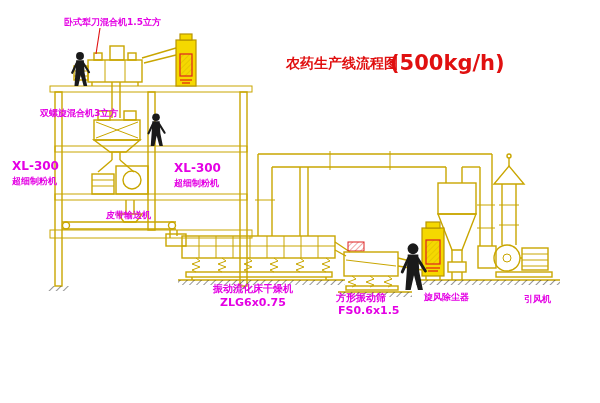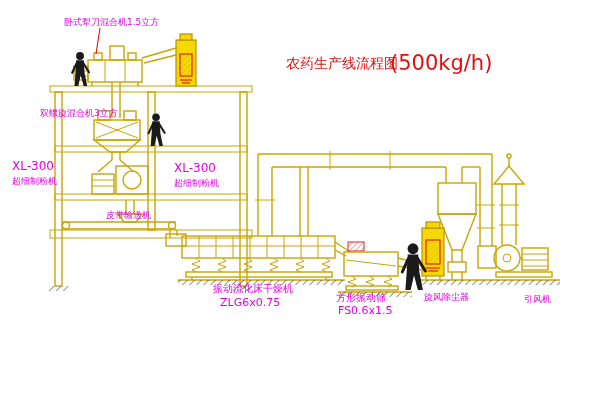--- a/index.html
+++ b/index.html
@@ -1,17 +1,17 @@
 <!DOCTYPE html>
 <html style="--background: #ffffff; --line-yellow: #c9a600; --elevator-yellow: #f5d800; --label-magenta: #e400e4; --title-red: #e01010; --figure-black: #1a1a1a;"><head>
 <meta charset="utf-8">
 <style>
   html,body{margin:0;padding:0;background:#fff;}
   body{font-family:"DejaVu Sans","Liberation Sans",sans-serif;}
-  .canvas{position:relative;width:561px;height:403px;background:var(--background,#fff);overflow:hidden;}
+  .canvas{position:relative;width:561px;height:403px;background:var(--background,#fff);overflow:hidden;font-weight:bold;}
   svg text{font-family:"DejaVu Sans","Liberation Sans",sans-serif;}
   .ln{fill:none;stroke:var(--line-yellow,#c9a600);stroke-width:1.4;}
   .lnthin{fill:none;stroke:var(--line-yellow,#c9a600);stroke-width:1;}
   .red{stroke:var(--title-red,#e01010);fill:none;stroke-width:1.1;}
   .mag{fill:var(--label-magenta,#e400e4);}
   .ttl{fill:var(--title-red,#e01010);}
   .pf{fill:var(--figure-black,#1a1a1a);}
   .pl{stroke:var(--figure-black,#1a1a1a);stroke-width:1.8;fill:none;stroke-linecap:round;}
   .s9{font-size:9px;} .s10{font-size:10px;} .s11{font-size:11px;}
   .s12{font-size:12px;} .s14{font-size:14px;} .s21{font-size:21px;}

